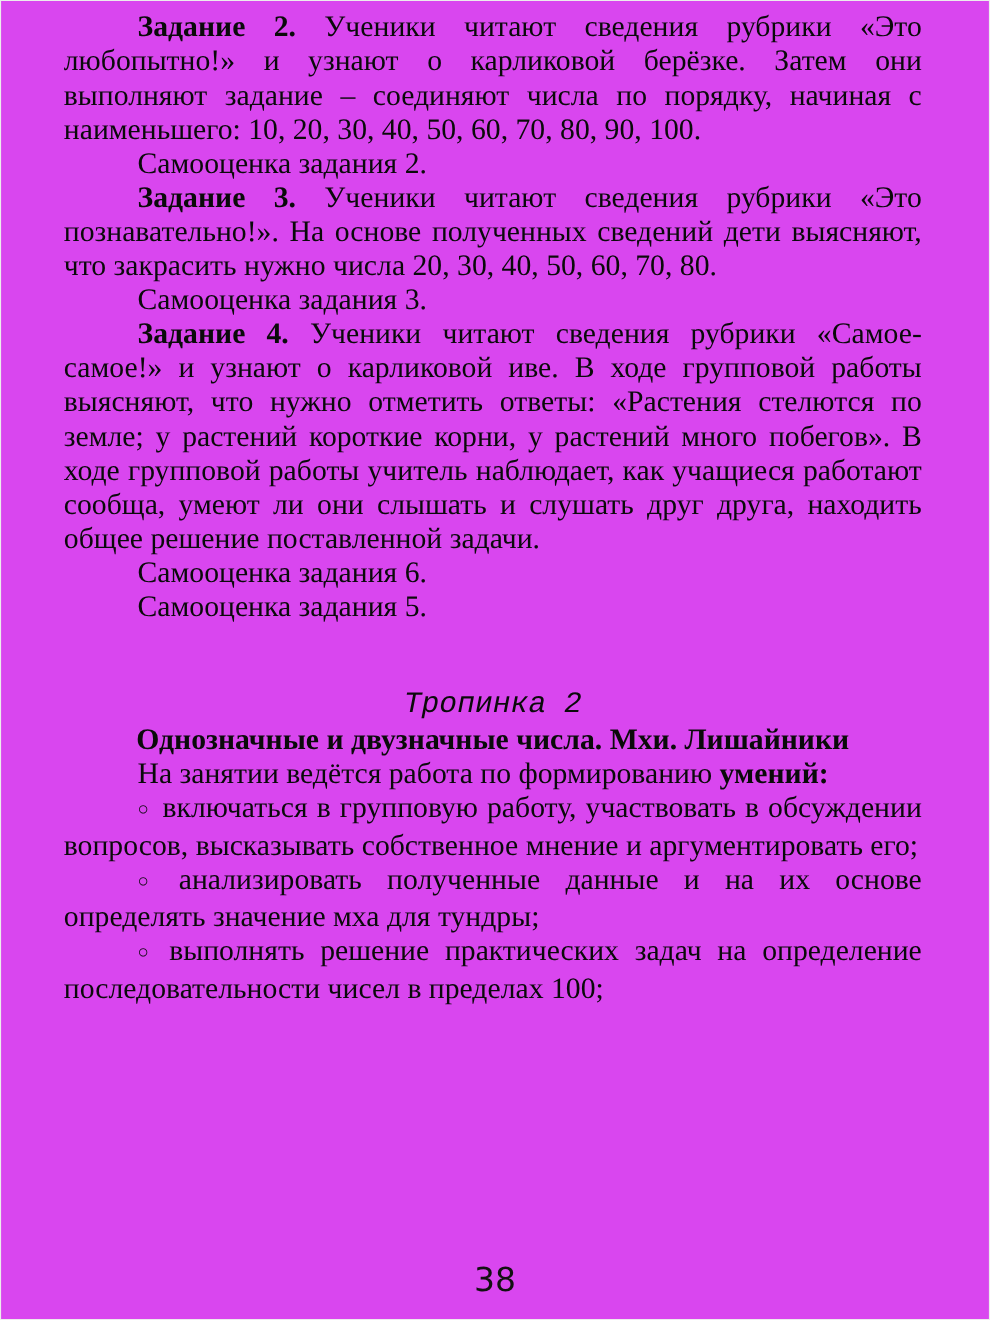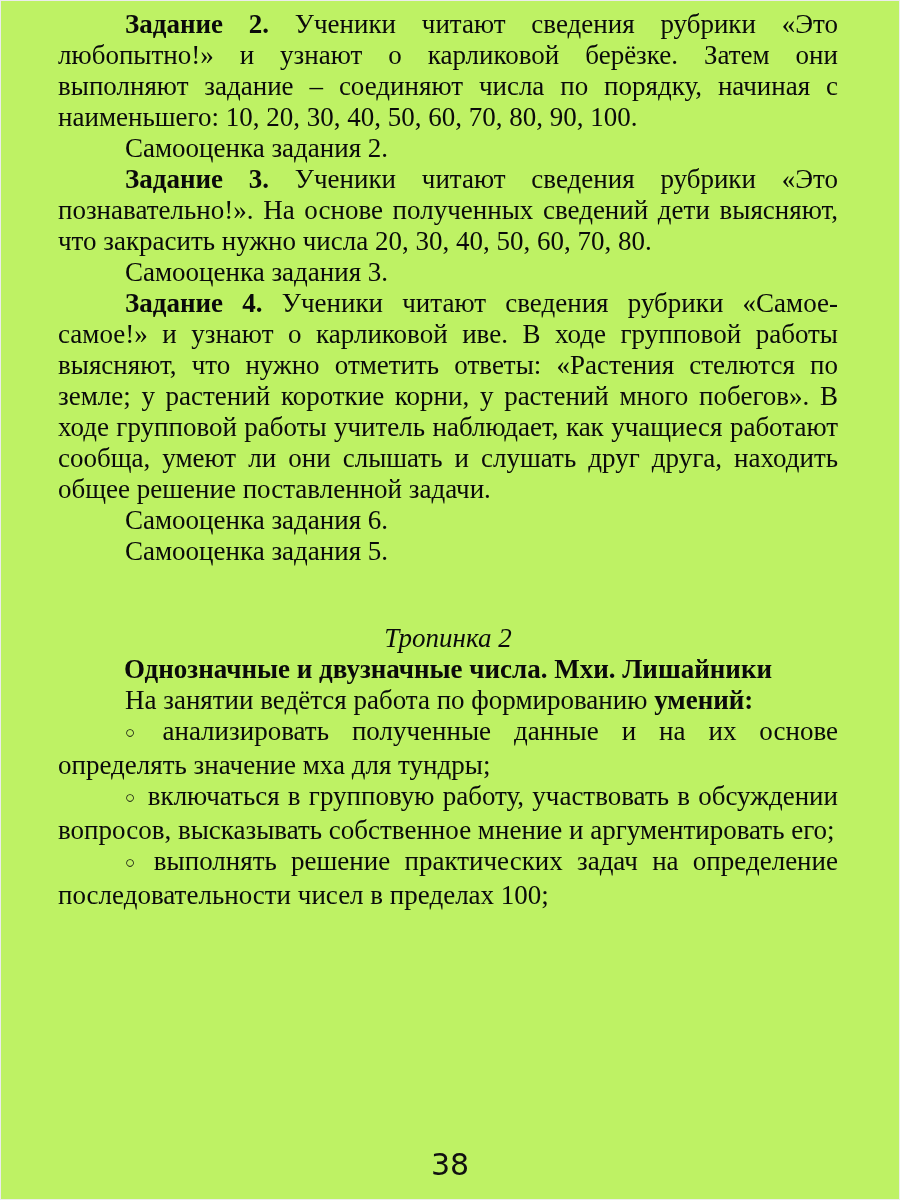--- a/index.html
+++ b/index.html
@@ -1,35 +1,35 @@
 <!DOCTYPE html>
 <html lang="ru"><head>
 <meta charset="utf-8">
 <style>
   html, body { margin: 0; padding: 0; background: #ffffff; }
   .page {
     position: relative;
     width: 900px;
     height: 1200px;
-    background: #bef264;
+    background: #d946ef;
     overflow: hidden;
     font-family: "Liberation Serif", serif;
     font-size: 27px;
     line-height: 31px;
     color: #0a0a0a;
     box-shadow: inset 0 0 0 1px #ececec;
   }
   .text-block { padding: 9px 62px 0 58px; }
   .text-block p { margin: 0; text-align: justify; }
   p.indent  { text-indent: 67px; }
   p.bullet  { text-indent: 67px; }
   p.section-title   { text-align: center; font-style: italic; }
   p.section-heading { text-align: center; font-weight: bold; }
   .b { font-weight: bold; }
-  .i { font-style: italic; }
+  .i { font-style: italic; font-family: Liberation Mono, monospace; }
   .bullet-marker {
     font-size: 17px;
     margin-right: 11px;
     position: relative;
     top: -2px;
   }
   .page-number {
     position: absolute;
     top: 1150px;
     left: 0;
@@ -49,18 +49,18 @@
       <p class="indent"><span class="b">Задание 2.</span><span> Ученики читают сведения рубрики «Это любопытно!» и узнают о карликовой берёзке. Затем они выполняют задание – соединяют числа по порядку, начиная с наименьшего: 10, 20, 30, 40, 50, 60, 70, 80, 90, 100.</span></p>
       <p class="indent"><span>Самооценка задания 2.</span></p>
       <p class="indent"><span class="b">Задание 3.</span><span> Ученики читают сведения рубрики «Это познавательно!». На основе полученных сведений дети выясняют, что закрасить нужно числа 20, 30, 40, 50, 60, 70, 80.</span></p>
       <p class="indent"><span>Самооценка задания 3.</span></p>
       <p class="indent"><span class="b">Задание 4.</span><span> Ученики читают сведения рубрики «Самое-самое!» и узнают о карликовой иве. В ходе групповой работы выясняют, что нужно отметить ответы: «Растения стелются по земле; у растений короткие корни, у растений много побегов». В ходе групповой работы учитель наблюдает, как учащиеся работают сообща, умеют ли они слышать и слушать друг друга, находить общее решение поставленной задачи.</span></p>
       <p class="indent"><span>Самооценка задания 6.</span></p>
       <p class="indent"><span>Самооценка задания 5.</span></p>
       <p class="section-title" style="margin-top: 56px;"><span class="i">Тропинка 2</span></p>
       <p class="section-heading"><span class="b">Однозначные и двузначные числа. Мхи. Лишайники</span></p>
       <p class="indent"><span>На занятии ведётся работа по формированию </span><span class="b">умений:</span></p>
+      <p class="bullet"><span class="bullet-marker">○</span><span>включаться в групповую работу, участвовать в обсуждении вопросов, высказывать собственное мнение и аргументировать его;</span></p>
       <p class="bullet"><span class="bullet-marker">○</span><span>анализировать полученные данные и на их основе определять значение мха для тундры;</span></p>
-      <p class="bullet"><span class="bullet-marker">○</span><span>включаться в групповую работу, участвовать в обсуждении вопросов, высказывать собственное мнение и аргументировать его;</span></p>
       <p class="bullet"><span class="bullet-marker">○</span><span>выполнять решение практических задач на определение последовательности чисел в пределах 100;</span></p>
     </div>
   <div class="page-number">38</div>
 </div>
 
 </body></html>

